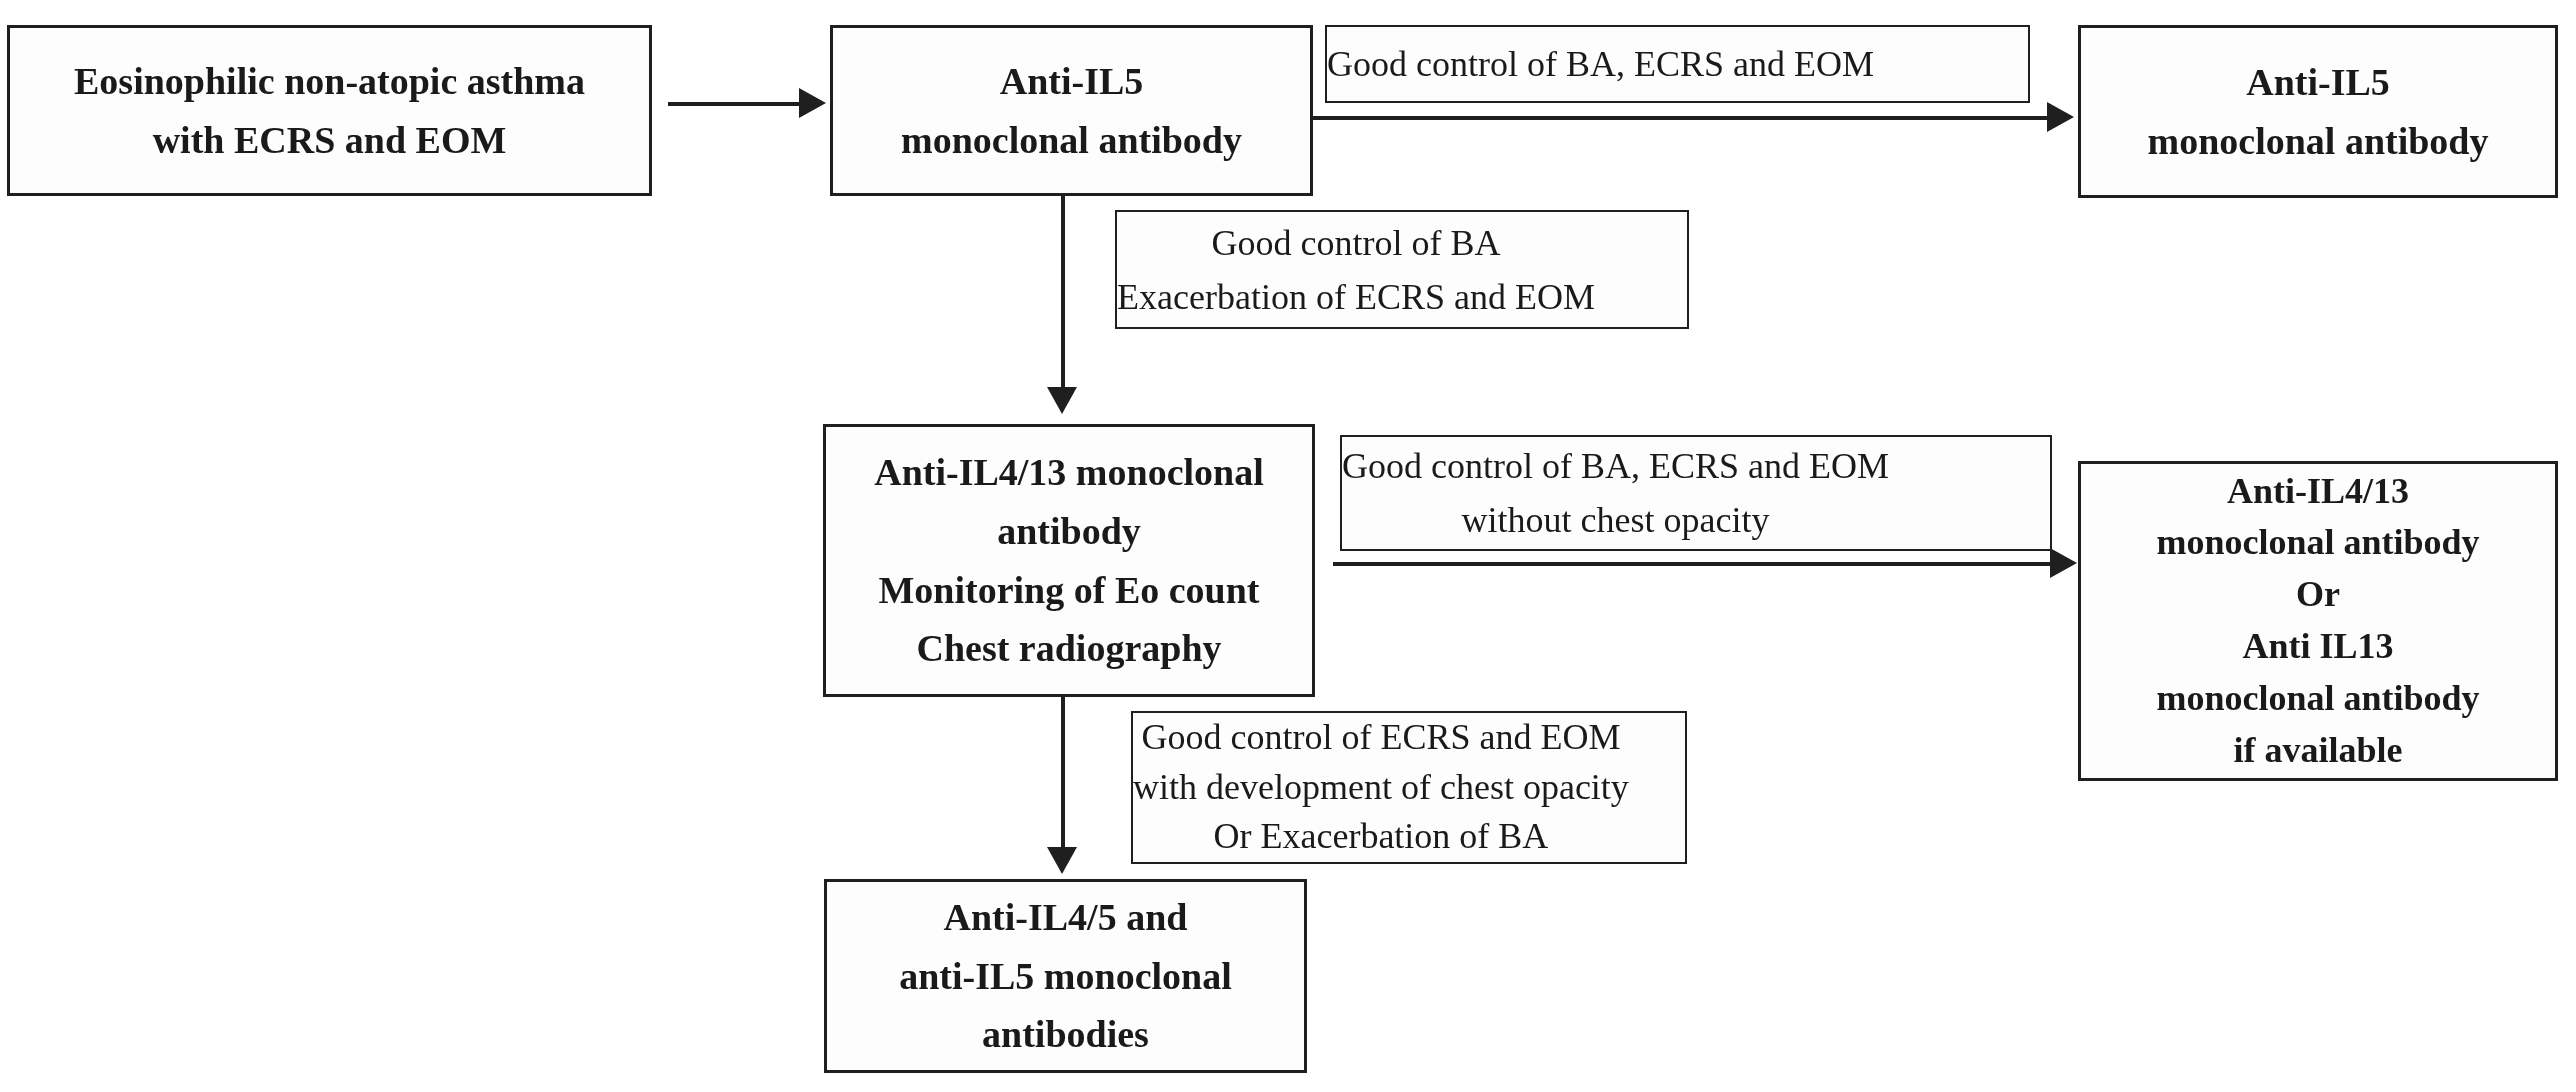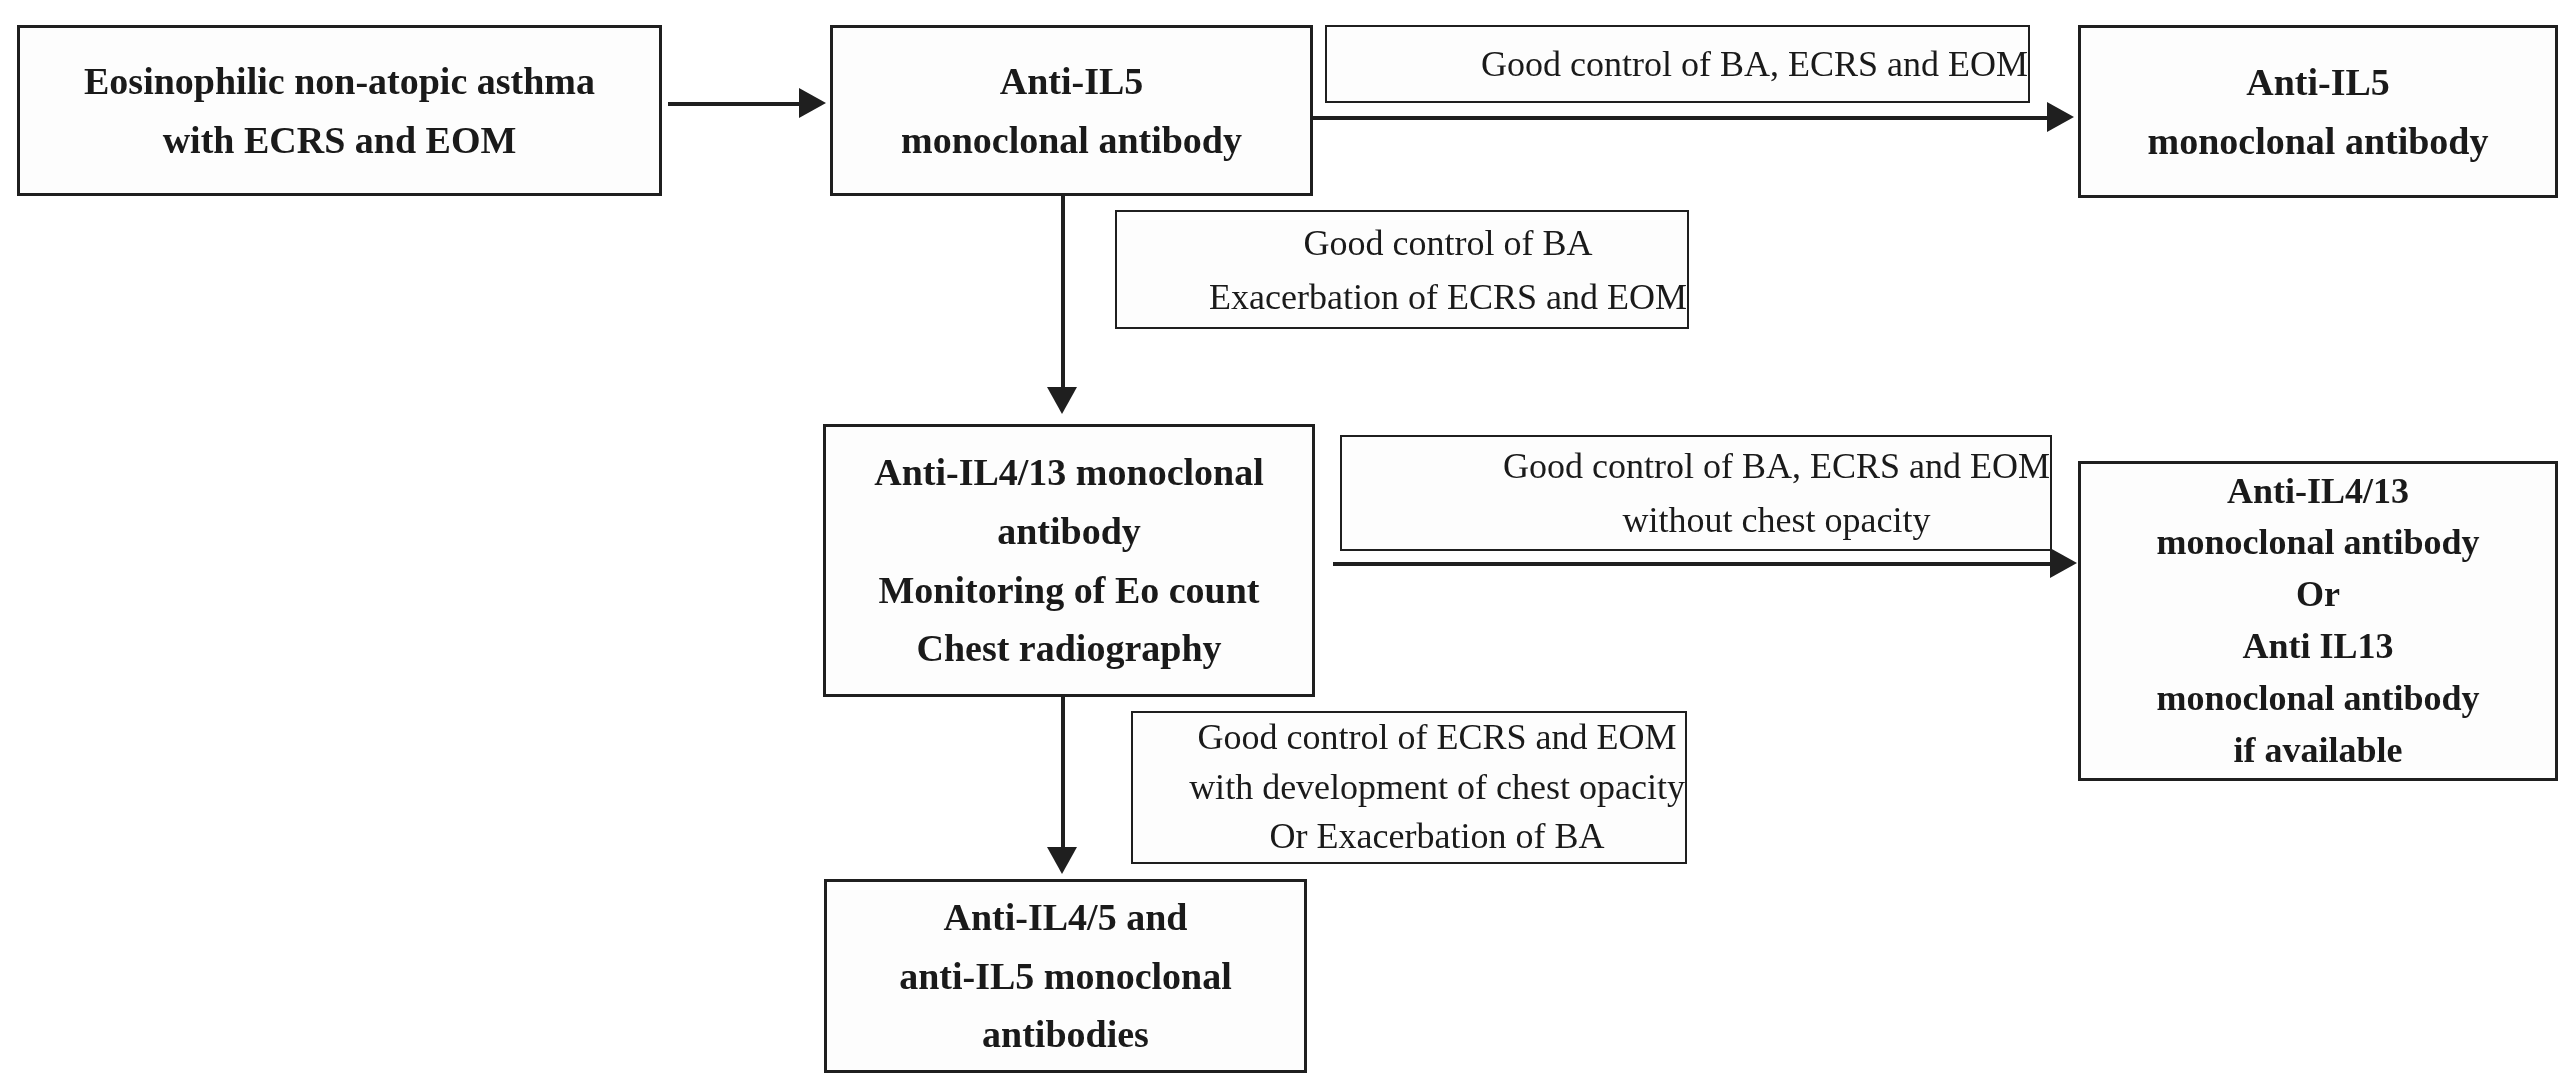--- a/index.html
+++ b/index.html
@@ -39,21 +39,21 @@
     font-size: 36px;
     line-height: 1.44;
   }
   .lbl {
     position: absolute;
     box-sizing: border-box;
     border: 2.9px solid #1f1f1f;
     background: #fdfdfd;
     display: flex;
     align-items: center;
-    justify-content: flex-end;
+    justify-content: flex-start;
     text-align: center;
     font-weight: 400;
     font-size: 36px;
     line-height: 1.5;
   }
   .lbl.tight {
     line-height: 1.38;
   }
   .hline {
     position: absolute;
@@ -78,21 +78,21 @@
     border-left: 15.7px solid transparent;
     border-right: 15.7px solid transparent;
     border-top: 27px solid #1f1f1f;
   }
 </style>
 </head>
 <body>
 
 <div class="canvas">
 
-  <div class="node" style="left:17px; top:25px; width:645px; height:171px;">
+  <div class="node" style="left:7px; top:25px; width:645px; height:171px;">
     <span>Eosinophilic non-atopic asthma
 with ECRS and EOM</span>
   </div>
 
   <div class="node" style="left:830px; top:25px; width:483px; height:171px;">
     <span>Anti-IL5
 monoclonal antibody</span>
   </div>
 
   <div class="node" style="left:2078px; top:25px; width:480px; height:173px;">

